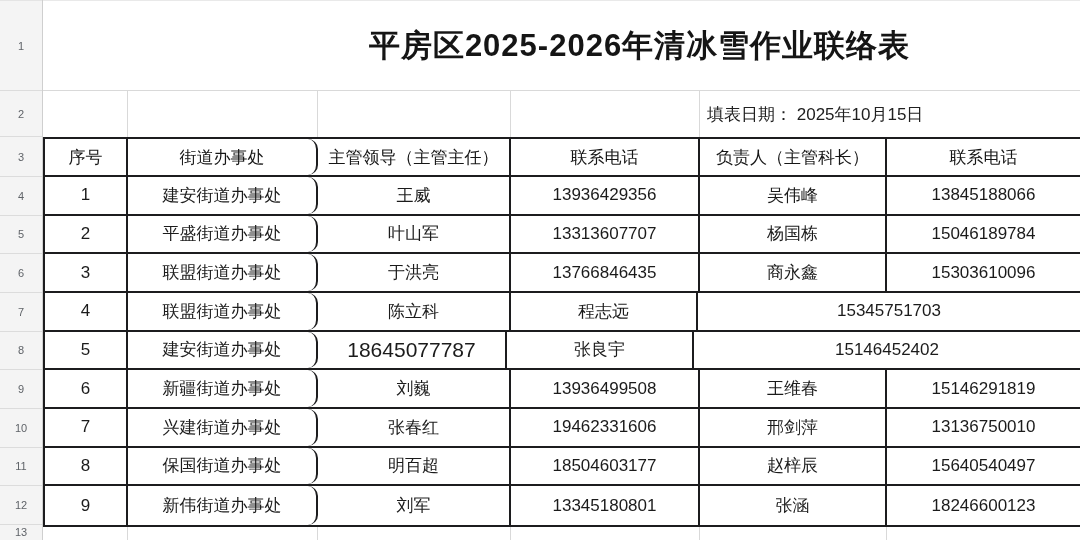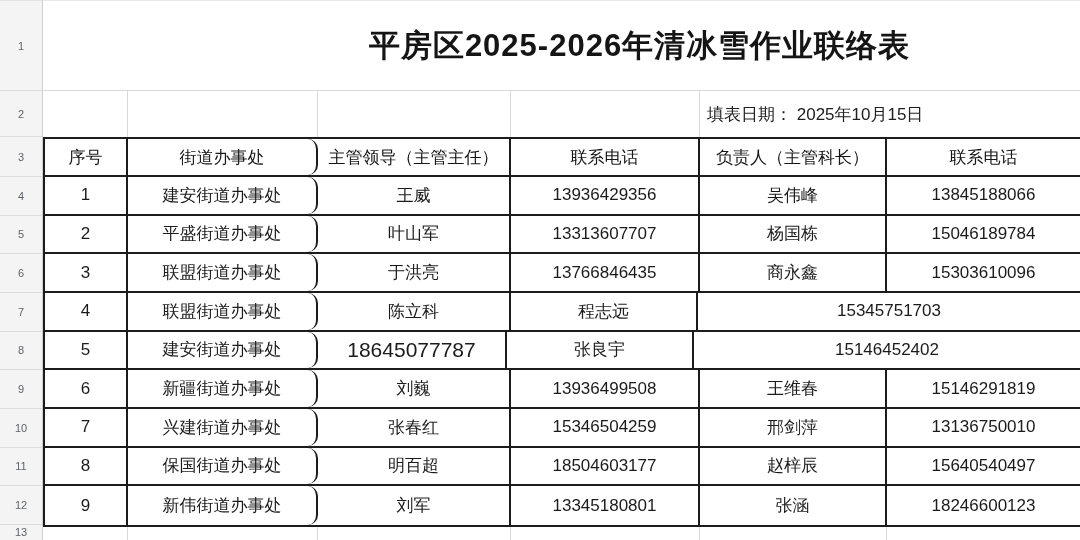--- a/index.html
+++ b/index.html
@@ -171,21 +171,21 @@
         <div class="tcell c3">刘巍</div>
         <div class="tcell c4">13936499508</div>
         <div class="tcell c5">王维春</div>
         <div class="tcell c6">15146291819</div>
       </div>
 
       <div class="trow">
         <div class="tcell c1">7</div>
         <div class="tcell c2">兴建街道办事处</div>
         <div class="tcell c3">张春红</div>
-        <div class="tcell c4">15346504259</div>
+        <div class="tcell c4">19462331606</div>
         <div class="tcell c5">邢剑萍</div>
         <div class="tcell c6">13136750010</div>
       </div>
 
       <div class="trow">
         <div class="tcell c1">8</div>
         <div class="tcell c2">保国街道办事处</div>
         <div class="tcell c3">明百超</div>
         <div class="tcell c4">18504603177</div>
         <div class="tcell c5">赵梓辰</div>

